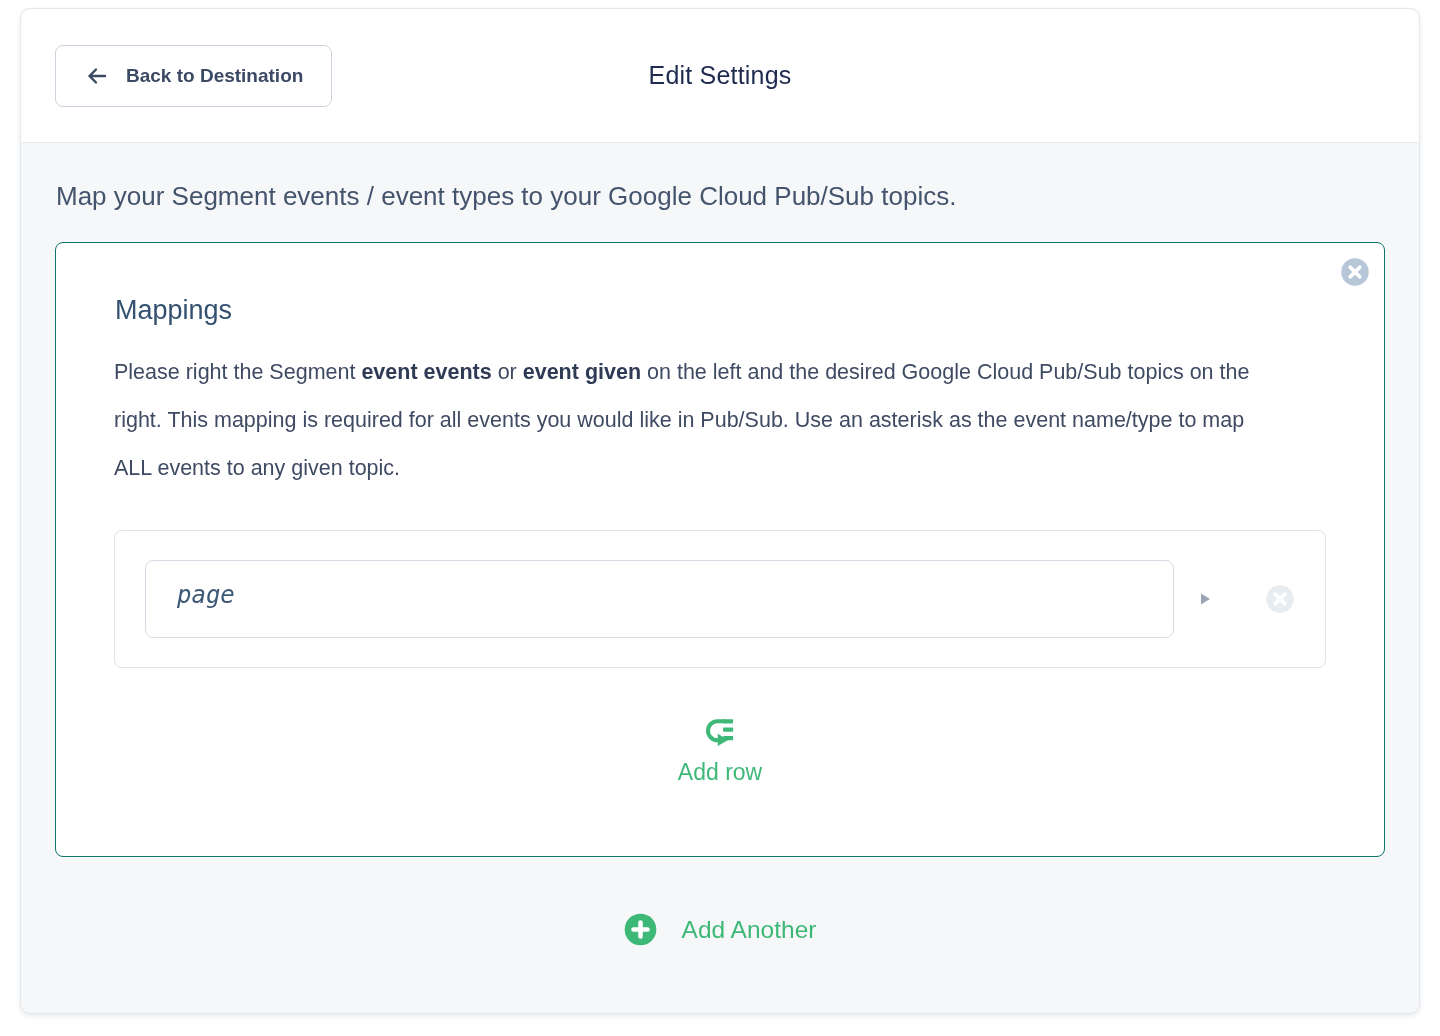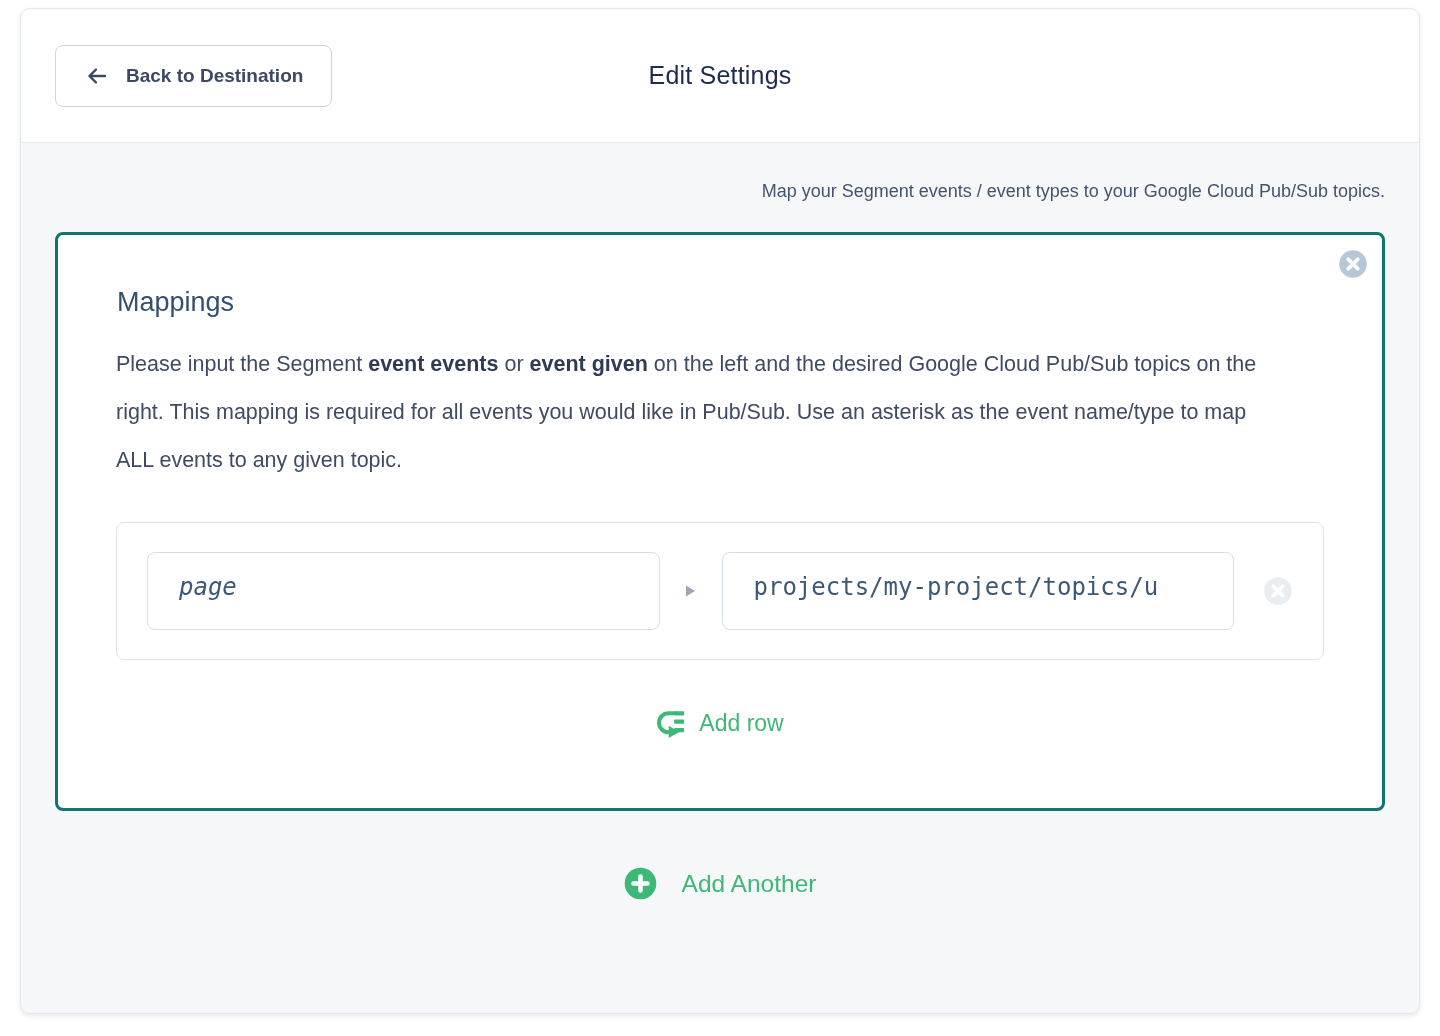--- a/index.html
+++ b/index.html
@@ -29,42 +29,42 @@
   .btn{display:inline-flex;align-items:center;gap:16px;background:#fff;
     border:1px solid var(--border-strong);border-radius:8px;
     color:var(--button-text);cursor:pointer;}
   .btn-back{padding:18px 28px;font-size:19px;font-weight:600;}
   .btn-save{margin-left:auto;padding:18px 32px;font-size:19px;font-weight:500;}
   .page-title{position:absolute;left:50%;transform:translateX(-50%);
     font-size:25px;font-weight:400;color:var(--title-navy);letter-spacing:.2px;}
   .icon{display:inline-flex;align-items:center;justify-content:center;flex:0 0 auto;}
   
   .content{padding:34px 34px 0 34px;}
-  .intro{font-size:18px;color:var(--body-text);margin:4px 0 30px 1px;text-align:right;}
-  .card{position:relative;background:#fff;border:3px solid #0f766e;border-radius:8px;
+  .intro{font-size:26px;color:var(--body-text);margin:4px 0 30px 1px;}
+  .card{position:relative;background:#fff;border:1px solid #0f766e;border-radius:8px;
     padding:52px 58px 70px 58px;}
   .card-close{position:absolute;top:14px;right:14px;width:30px;height:30px;
     cursor:pointer;}
   .card-title{font-size:27px;font-weight:500;color:var(--heading-slate);
     margin:0 0 22px 1px;}
   .card-desc{font-size:21.5px;line-height:48px;color:#3f4a63;max-width:1170px;
     margin-bottom:38px;}
   .card-desc b{font-weight:700;color:#2f3a55;}
   .map-row{display:flex;align-items:center;border:1px solid #dfe3ea;border-radius:8px;
     padding:29px 30px;background:#fff;}
   .map-input{height:78px;flex:1 1 0;min-width:0;border:1px solid #d7dde6;border-radius:8px;
     padding:0 24px 8px 31px;font-size:24px;color:var(--input-text);background:#fff;
     font-family:"DejaVu Sans Mono",monospace;outline:none;
     white-space:nowrap;overflow:hidden;text-overflow:clip;}
   .map-input.event{font-style:italic;}
   .row-arrow{width:62px;display:flex;align-items:center;justify-content:center;}
   .row-remove{width:30px;height:30px;margin-left:29px;cursor:pointer;}
   .add-row{display:flex;align-items:center;justify-content:center;gap:13px;
     margin-top:48px;color:var(--accent-green);cursor:pointer;width:fit-content;
-    margin-left:auto;margin-right:auto;}
+    margin-left:auto;margin-right:auto;flex-direction:column;}
   .add-row-label{font-size:23px;font-weight:500;}
   .add-another{display:flex;align-items:center;justify-content:center;gap:25px;
     margin:56px auto 0 auto;color:var(--accent-green);cursor:pointer;width:fit-content;}
   .add-another-label{font-size:24.5px;font-weight:500;}
 </style>
 </head>
 <body>
 
 <div class="app-frame">
 
@@ -88,30 +88,29 @@
     <section class="card">
       <span class="icon card-close">
         <svg width="30" height="30" viewBox="0 0 24 24">
           <circle cx="12" cy="12" r="11" fill="var(--close-bg)"></circle>
           <path d="M8.2 8.2 L15.8 15.8 M15.8 8.2 L8.2 15.8" stroke="#fff" stroke-width="3" stroke-linecap="round"></path>
         </svg>
       </span>
 
       <h2 class="card-title">Mappings</h2>
 
-      <p class="card-desc"><span>Please input the Segment </span><b>event events</b><span> or </span><b>event given</b><span> on the left and the desired Google Cloud Pub/Sub topics on the right. This mapping is required for all events you would like in Pub/Sub. Use an asterisk as the event name/type to map ALL events to any given topic.</span></p>
+      <p class="card-desc"><span>Please right the Segment </span><b>event events</b><span> or </span><b>event given</b><span> on the left and the desired Google Cloud Pub/Sub topics on the right. This mapping is required for all events you would like in Pub/Sub. Use an asterisk as the event name/type to map ALL events to any given topic.</span></p>
 
       <div class="map-row">
         <input class="map-input event" type="text" value="page" style="">
         <span class="row-arrow icon">
           <svg width="11" height="14" viewBox="0 0 11 14">
             <path d="M1 1.5 L10 7 L1 12.5 Z" fill="var(--arrow-gray)"></path>
           </svg>
         </span>
-        <input class="map-input topic" type="text" value="projects/my-project/topics/u" style="">
         <span class="icon row-remove">
           <svg width="30" height="30" viewBox="0 0 24 24">
             <circle cx="12" cy="12" r="11" fill="var(--remove-bg)"></circle>
             <path d="M8.2 8.2 L15.8 15.8 M15.8 8.2 L8.2 15.8" stroke="#fff" stroke-width="3" stroke-linecap="round"></path>
           </svg>
         </span>
       </div>
 
       <div class="add-row">
         <span class="icon">

